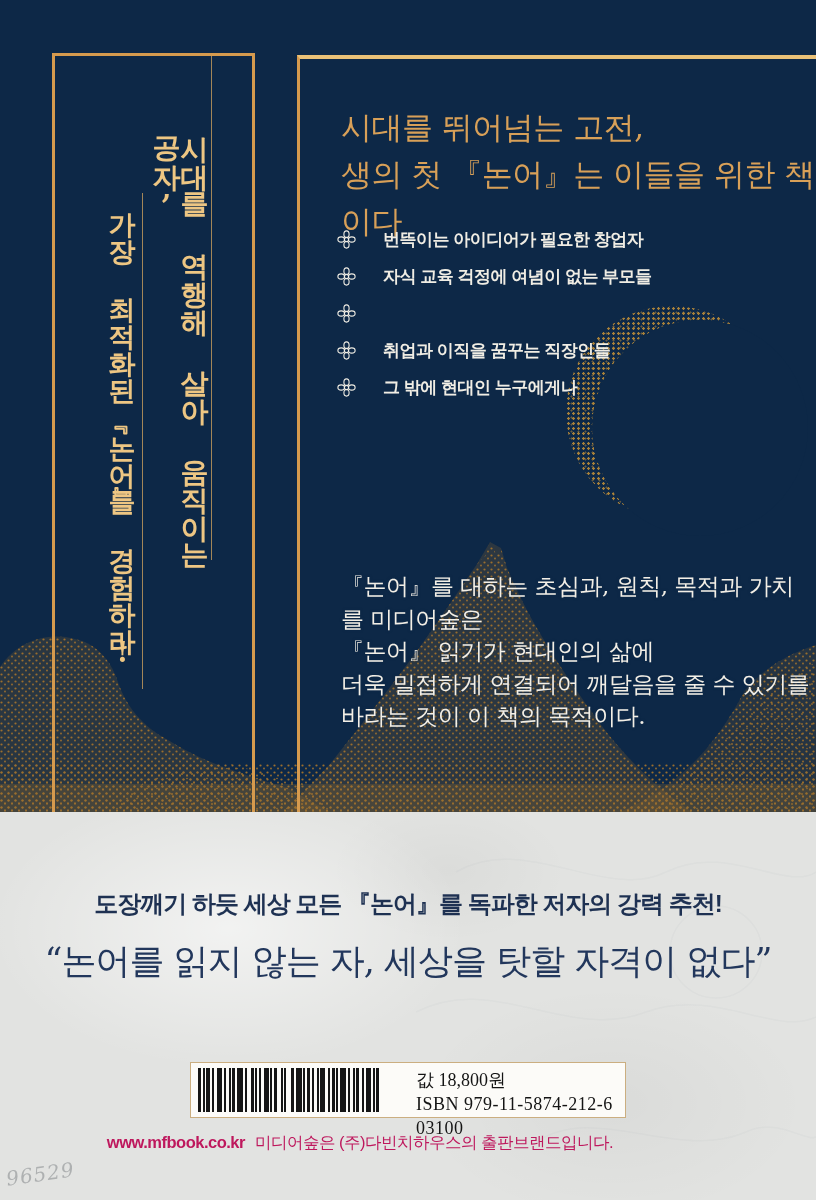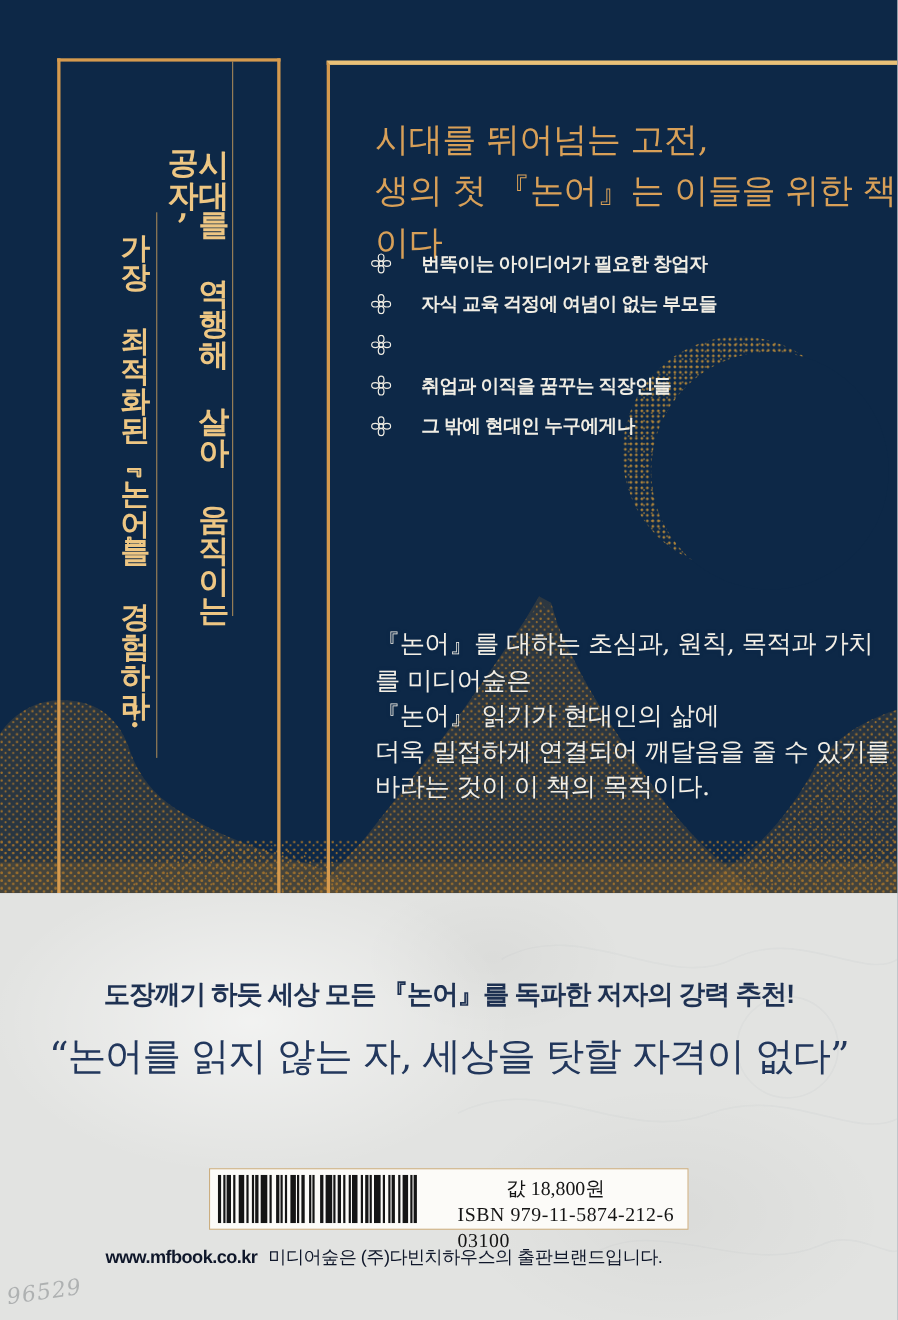--- a/index.html
+++ b/index.html
@@ -67,24 +67,24 @@
     font-size:24px;font-weight:800;letter-spacing:-1px;}
   .quote{position:absolute;left:0;top:936px;width:816px;text-align:center;color:#22375c;
     font-family:"DejaVu Serif",serif;font-size:35px;line-height:50px;font-weight:500;letter-spacing:-1px;}
 
   .barcode-box{position:absolute;left:190px;top:1062px;width:436px;height:56px;box-sizing:border-box;
     background:#fcfbf8;border:1px solid #cbae80;display:flex;align-items:stretch;}
   .bars{display:flex;align-items:stretch;margin:5px 4px 5px 7px;width:200px;overflow:hidden;}
   .bars .bar{background:#151515;flex:0 0 auto;}
   .bars .space{background:transparent;flex:0 0 auto;}
   .isbn-area{flex:1;padding:5px 0 0 14px;font-family:"Liberation Serif",serif;color:#141414;}
-  .isbn-area .price{font-size:18px;line-height:24px;margin-left:44px;}
+  .isbn-area .price{font-size:18px;line-height:24px;}
   .isbn-area .isbn{font-size:18px;line-height:24px;letter-spacing:.5px;}
 
-  .publisher{position:absolute;left:5px;top:1132px;width:688px;text-align:center;color:#0f172a;
+  .publisher{position:absolute;left:16px;top:1132px;width:688px;text-align:center;color:#be185d;
     font-size:16.5px;letter-spacing:-0.5px;}
   .publisher b{font-weight:700;margin-right:10px;}
 
   .watermark{position:absolute;left:6px;top:1162px;color:rgba(110,116,120,.45);
     font-family:"DejaVu Serif",serif;font-style:italic;font-size:20px;transform:rotate(-8deg);letter-spacing:1px;}
 </style>
 </head>
 <body>
 
 <div class="cover">

